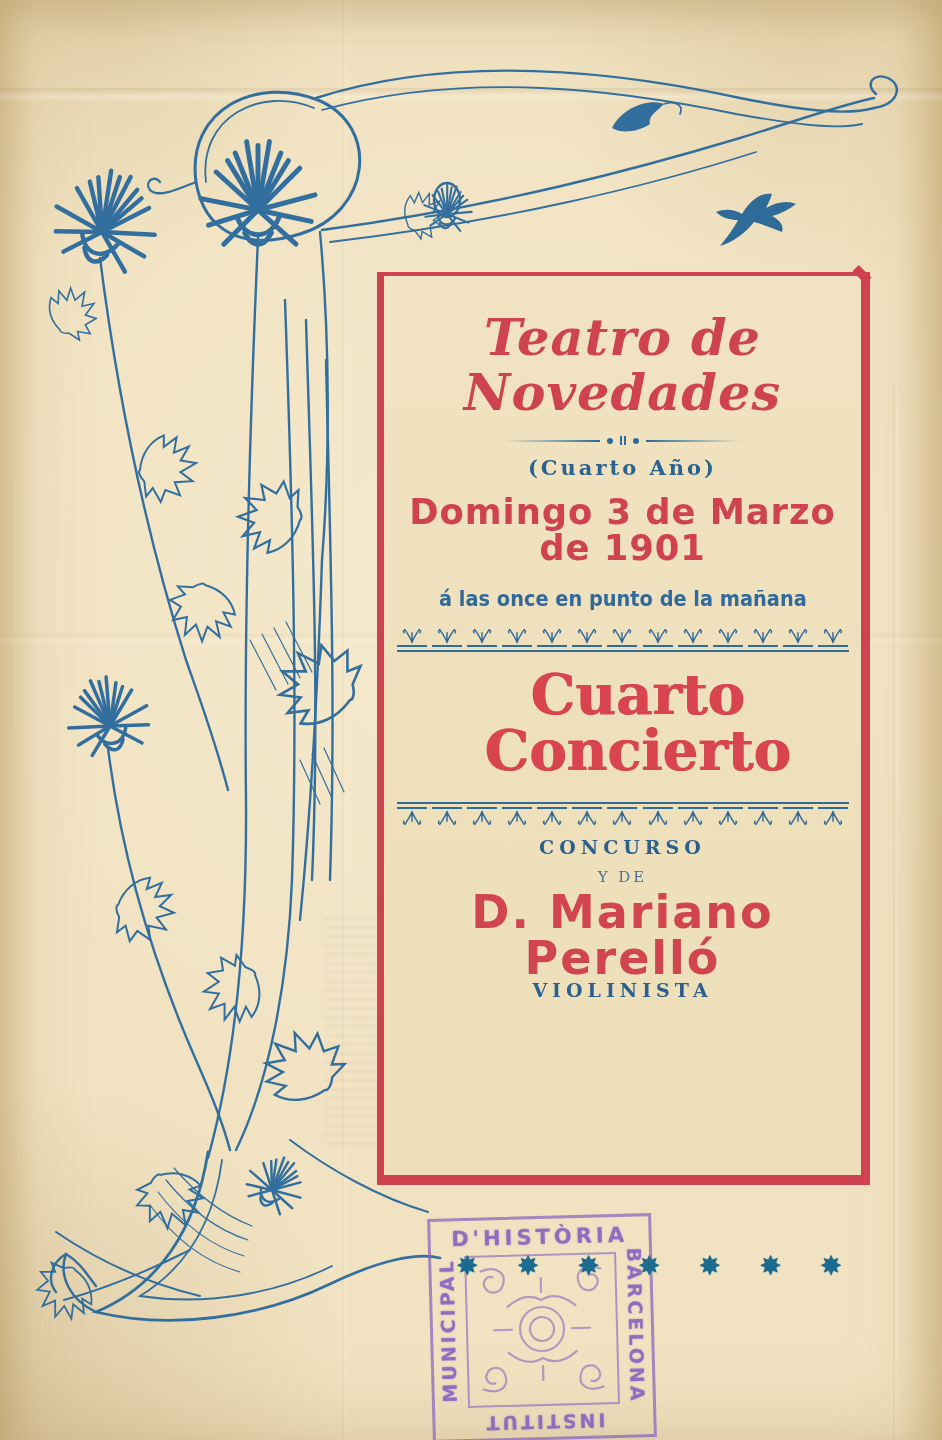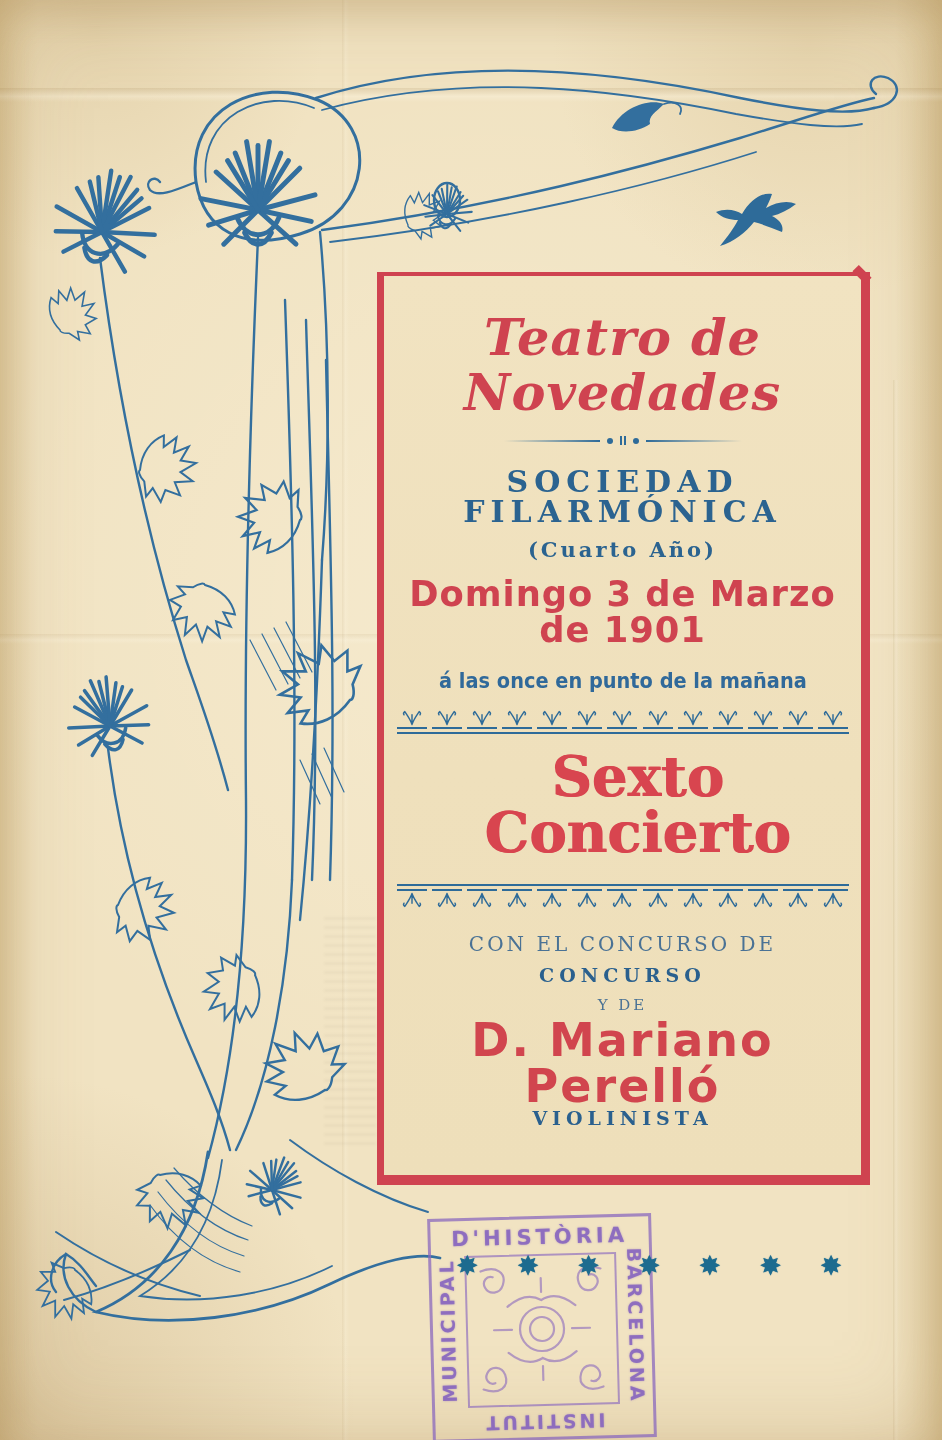--- a/index.html
+++ b/index.html
@@ -210,21 +210,20 @@
       <span class="d-line l"></span>
         <span class="d-dot"></span>
       <span class="d-bars">
           <i></i>
           <i></i>
         </span>
       <span class="d-dot"></span>
         <span class="d-line r"></span>
     </div>
 
-    <div class="society">SOCIEDAD FILARMÓNICA</div>
     <div class="season">(Cuarto Año)</div>
     <div class="date">Domingo 3 de Marzo de 1901</div>
     <div class="time">á las once en punto de la mañana</div>
 
     <div class="orn-strip top">
       <span class="orn-cell">
         <svg viewBox="0 0 24 20" fill="none" stroke="#2e6b99" stroke-width="1.8" stroke-linecap="round">
           <path d="M3 2 C7 8 10 12 12 18 M21 2 C17 8 14 12 12 18 M12 6 L12 18 M3 2 c-1.5 1 -2 2.5 -1 4 M21 2 c1.5 1 2 2.5 1 4"></path>
         </svg>
       </span>
@@ -283,21 +282,21 @@
           <path d="M3 2 C7 8 10 12 12 18 M21 2 C17 8 14 12 12 18 M12 6 L12 18 M3 2 c-1.5 1 -2 2.5 -1 4 M21 2 c1.5 1 2 2.5 1 4"></path>
         </svg>
       </span>
         <span class="orn-cell">
         <svg viewBox="0 0 24 20" fill="none" stroke="#2e6b99" stroke-width="1.8" stroke-linecap="round">
           <path d="M3 2 C7 8 10 12 12 18 M21 2 C17 8 14 12 12 18 M12 6 L12 18 M3 2 c-1.5 1 -2 2.5 -1 4 M21 2 c1.5 1 2 2.5 1 4"></path>
         </svg>
       </span>
       </div>
 
-    <div class="title1">Sexto Concierto</div>
+    <div class="title1">Cuarto Concierto</div>
 
     <div class="orn-strip bottom">
       <span class="orn-cell">
         <svg viewBox="0 0 24 20" fill="none" stroke="#2e6b99" stroke-width="1.8" stroke-linecap="round">
           <path d="M3 2 C7 8 10 12 12 18 M21 2 C17 8 14 12 12 18 M12 6 L12 18 M3 2 c-1.5 1 -2 2.5 -1 4 M21 2 c1.5 1 2 2.5 1 4"></path>
         </svg>
       </span>
     <span class="orn-cell">
         <svg viewBox="0 0 24 20" fill="none" stroke="#2e6b99" stroke-width="1.8" stroke-linecap="round">
           <path d="M3 2 C7 8 10 12 12 18 M21 2 C17 8 14 12 12 18 M12 6 L12 18 M3 2 c-1.5 1 -2 2.5 -1 4 M21 2 c1.5 1 2 2.5 1 4"></path>
@@ -353,21 +352,20 @@
           <path d="M3 2 C7 8 10 12 12 18 M21 2 C17 8 14 12 12 18 M12 6 L12 18 M3 2 c-1.5 1 -2 2.5 -1 4 M21 2 c1.5 1 2 2.5 1 4"></path>
         </svg>
       </span>
         <span class="orn-cell">
         <svg viewBox="0 0 24 20" fill="none" stroke="#2e6b99" stroke-width="1.8" stroke-linecap="round">
           <path d="M3 2 C7 8 10 12 12 18 M21 2 C17 8 14 12 12 18 M12 6 L12 18 M3 2 c-1.5 1 -2 2.5 -1 4 M21 2 c1.5 1 2 2.5 1 4"></path>
         </svg>
       </span>
       </div>
 
-    <div class="concurso">CON EL CONCURSO DE</div>
     <div class="role p1">CONCURSO</div>
     <div class="yde">Y DE</div>
     <div class="name2">D. Mariano Perelló</div>
     <div class="role p2">VIOLINISTA</div>
   </div>
 
   <div class="stamp">
     <div class="stamp-outer"></div>
     <div class="stamp-inner"></div>
     <svg class="stamp-orn" viewBox="0 0 148 146" fill="none" stroke="#8a68be" stroke-width="2.2" stroke-linecap="round">

